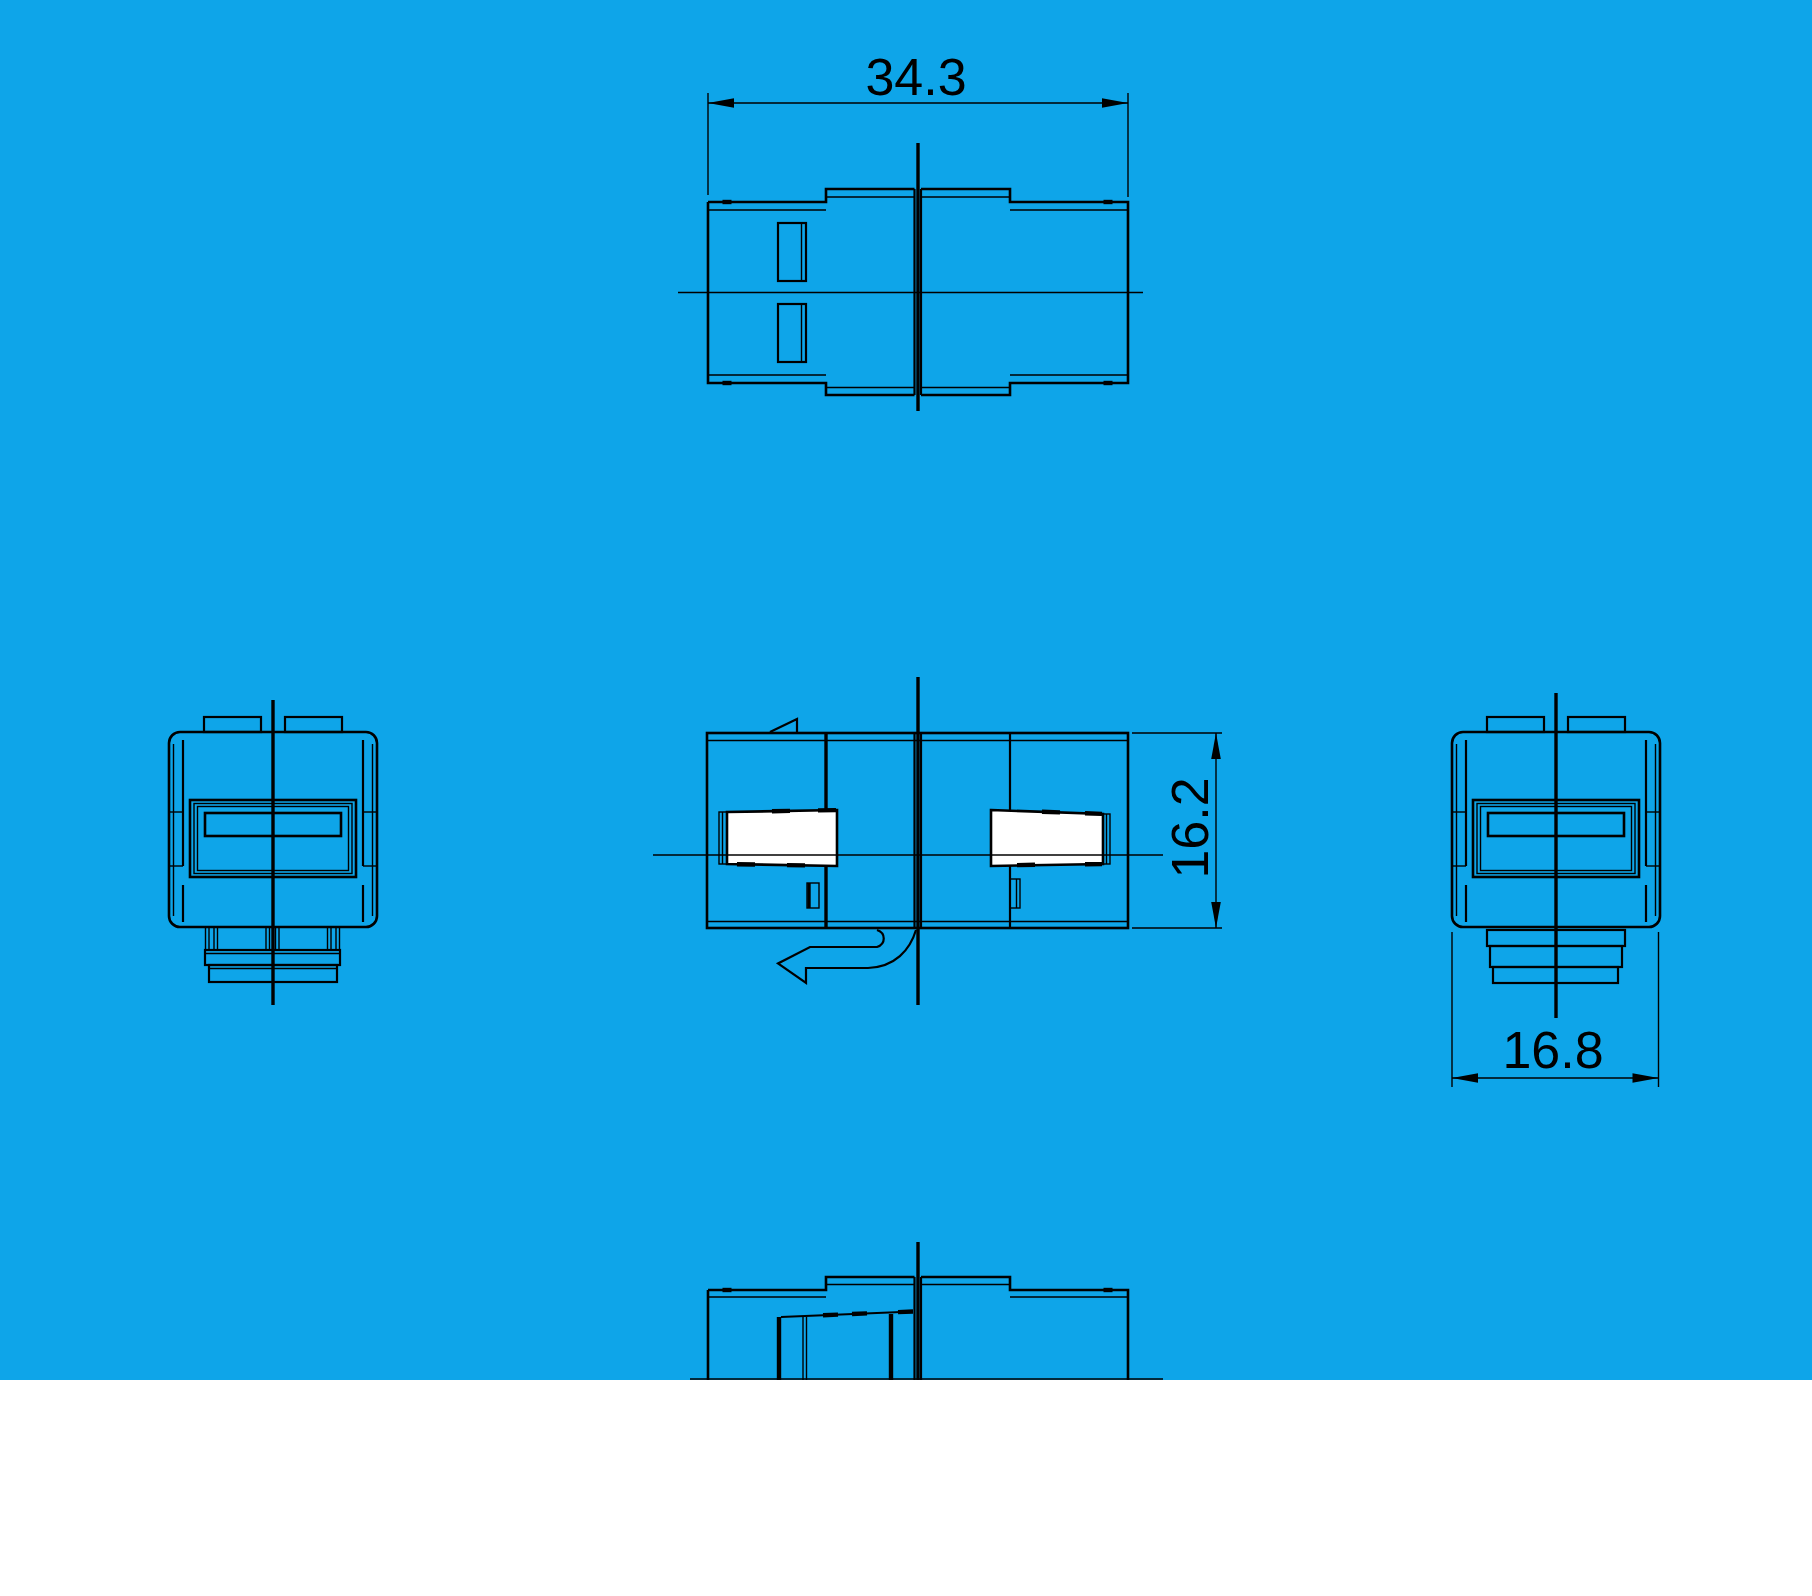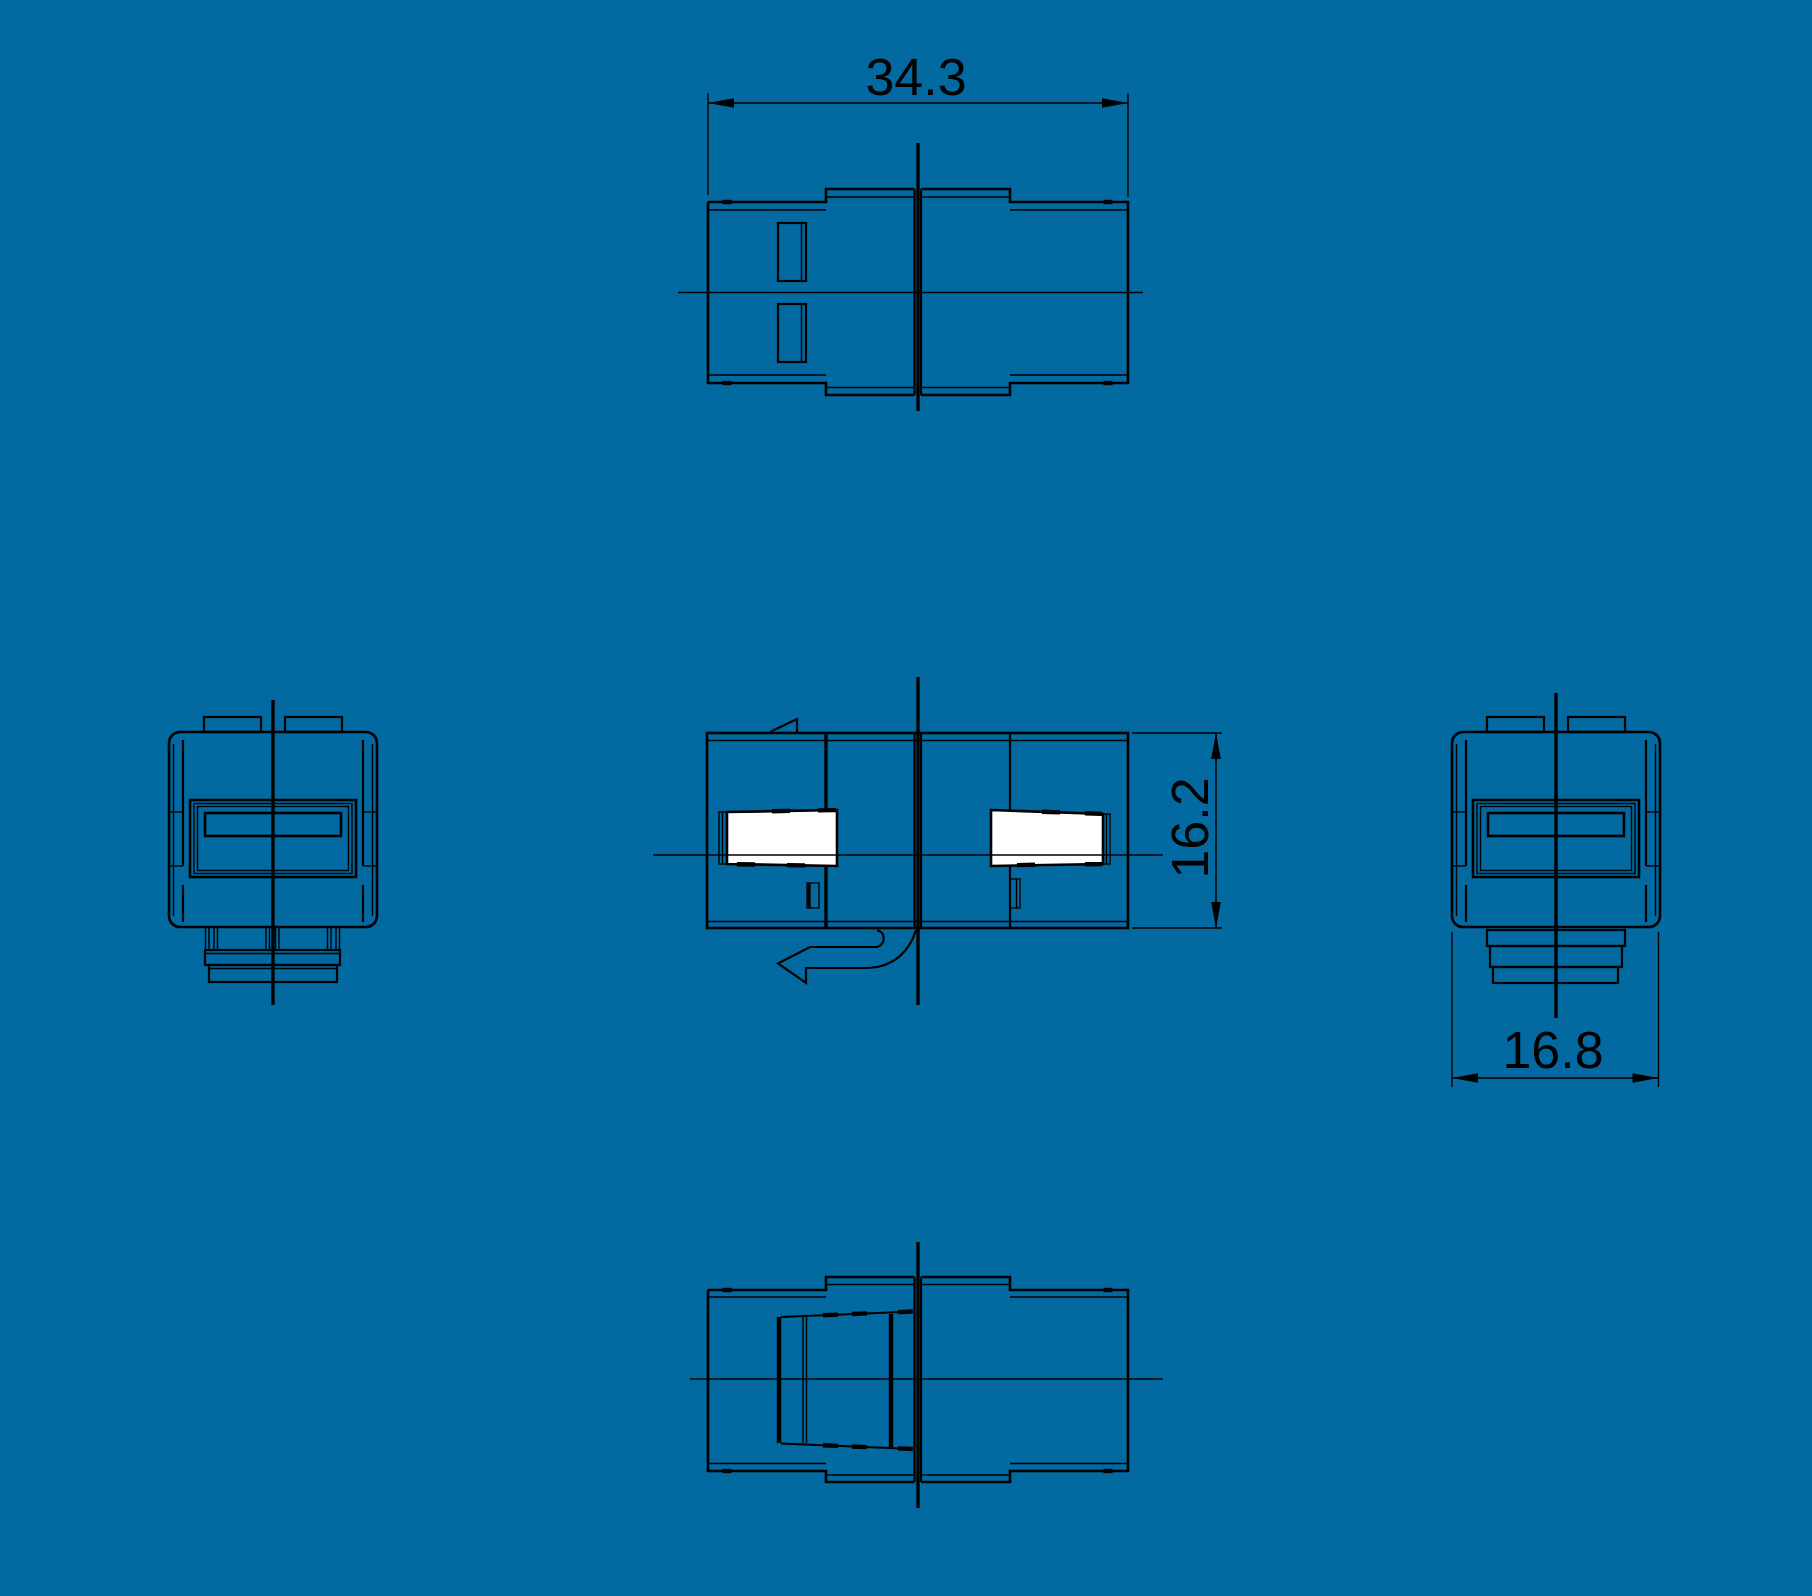--- a/index.html
+++ b/index.html
@@ -1,16 +1,16 @@
 <!DOCTYPE html>
 <html><head>
 <meta charset="utf-8">
 <style>
   html,body{margin:0;padding:0;background:#ffffff;}
-  .stage{position:relative;width:1812px;height:1596px;background:#0369a1;overflow:hidden;}
+  .stage{position:relative;width:1812px;height:1380px;background:#0ea5e9;overflow:hidden;}
   svg{display:block;}
   .ln{stroke:#000;fill:none;}
   .w1{stroke-width:1.4;}
   .w2{stroke-width:2.2;}
   .w25{stroke-width:2.6;}
   .w3{stroke-width:3.4;}
   .w4{stroke-width:4.4;}
   .whitefill{fill:#ffffff;stroke:#000;}
   .arrowhead{fill:#000;stroke:none;}
   .dim-text{font-family:"Liberation Sans", sans-serif;font-size:52px;fill:#000;}

